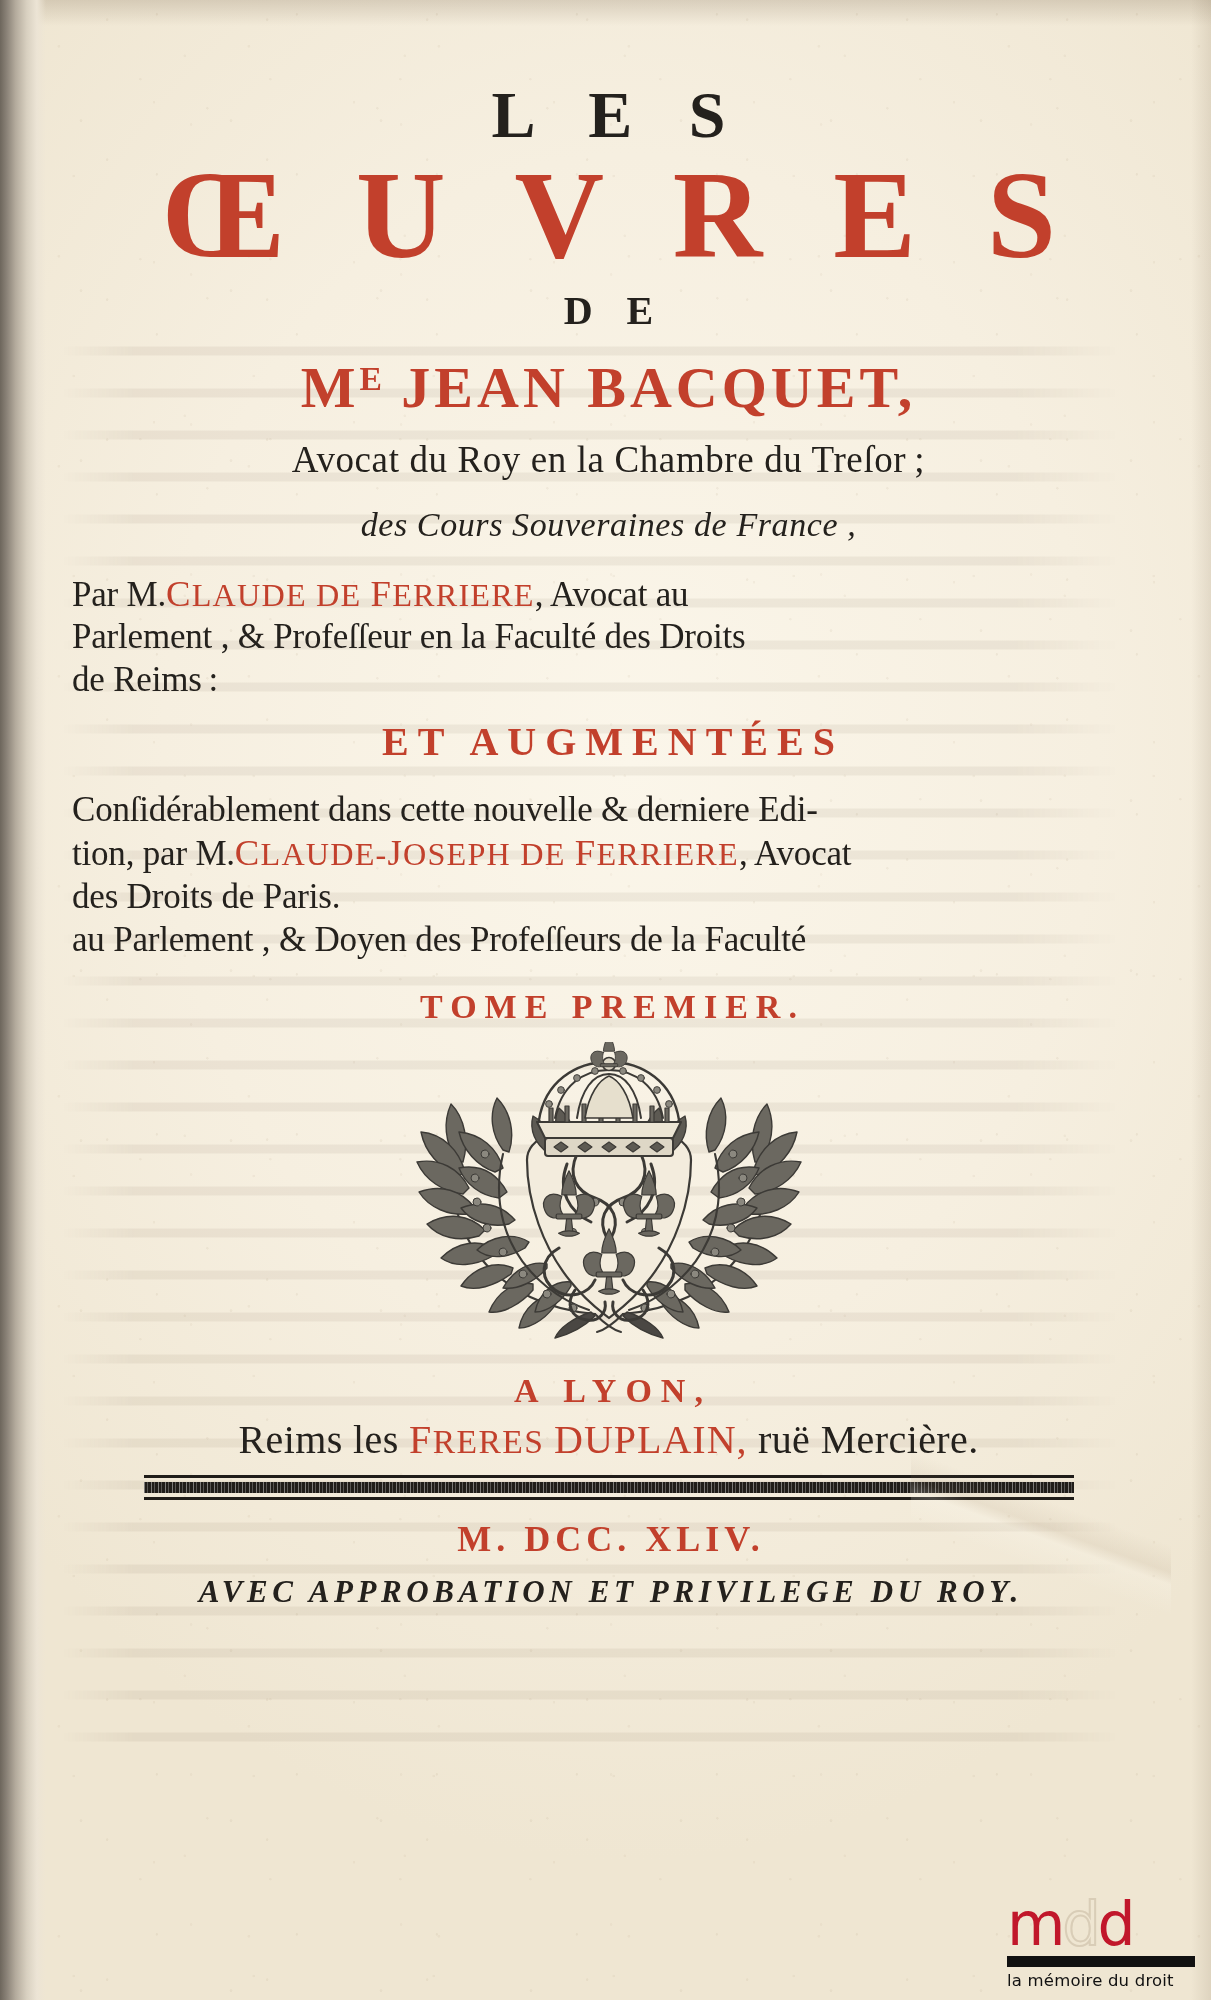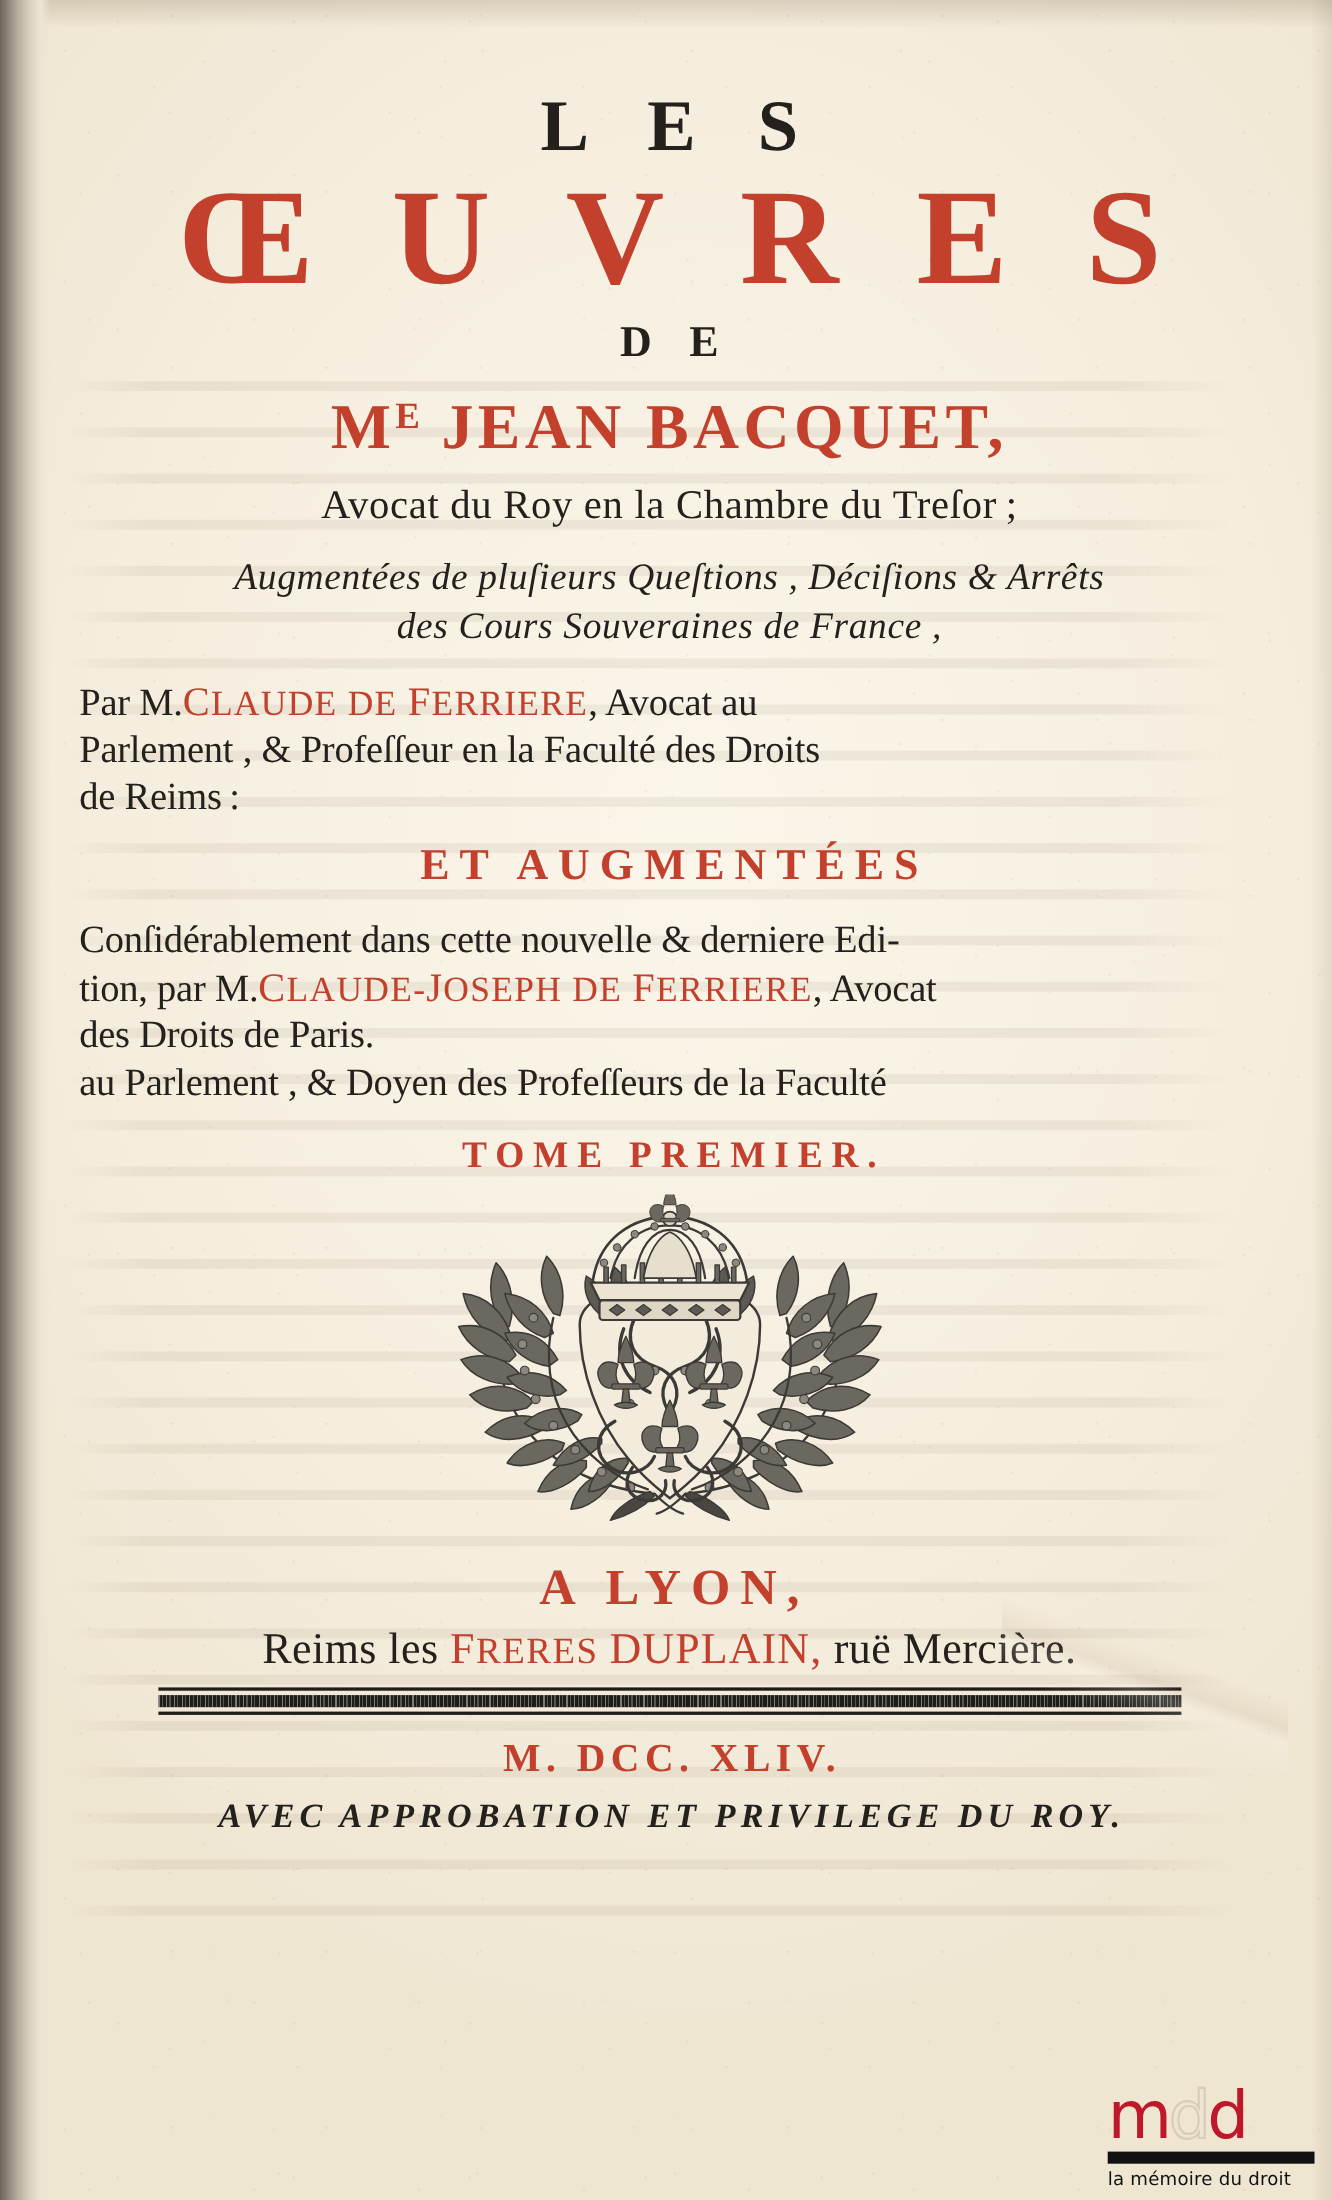--- a/index.html
+++ b/index.html
@@ -178,21 +178,21 @@
   #ornament {
     margin: 16px auto 0;
     width: 420px;
     height: 320px;
   }
   #ornament svg { display: block; width: 100%; height: 100%; }
 
   .l-lyon {
     margin-top: 10px;
     color: #c2402c;
-    font-size: 46px;
+    font-size: 34px;
     letter-spacing: 9px;
     font-weight: 700;
     text-indent: 9px;
   }
   .l-chez {
     margin-top: 6px;
     color: #24211d;
     font-size: 40px;
     letter-spacing: .4px;
   }
@@ -286,21 +286,20 @@
 
     <div class="l-oeuvres">Œ U V R E S</div>
 
     <div class="l-de">D E</div>
 
     <div class="l-bacquet"><span>M</span><span class="sup">E</span><span> JEAN BACQUET,</span></div>
 
     <div class="l-avocat-roy">Avocat du Roy en la Chambre du Treſor ;</div>
 
     <div class="l-italic">
-      <div>Augmentées de pluſieurs Queſtions , Déciſions &amp; Arrêts</div>
       <div>des Cours Souveraines de France ,</div>
     </div>
 
     <div class="blk pad">
       <span>Par M.</span><span class="sc-red"><span class="cap">C</span><span>LAUDE DE </span><span class="cap">F</span><span>ERRIERE</span></span><span>, Avocat au</span>
       <div>Parlement , &amp; Profeſſeur en la Faculté des Droits</div>
       <div>de Reims :</div>
     </div>
 
     <div class="l-et-aug">ET AUGMENTÉES</div>

